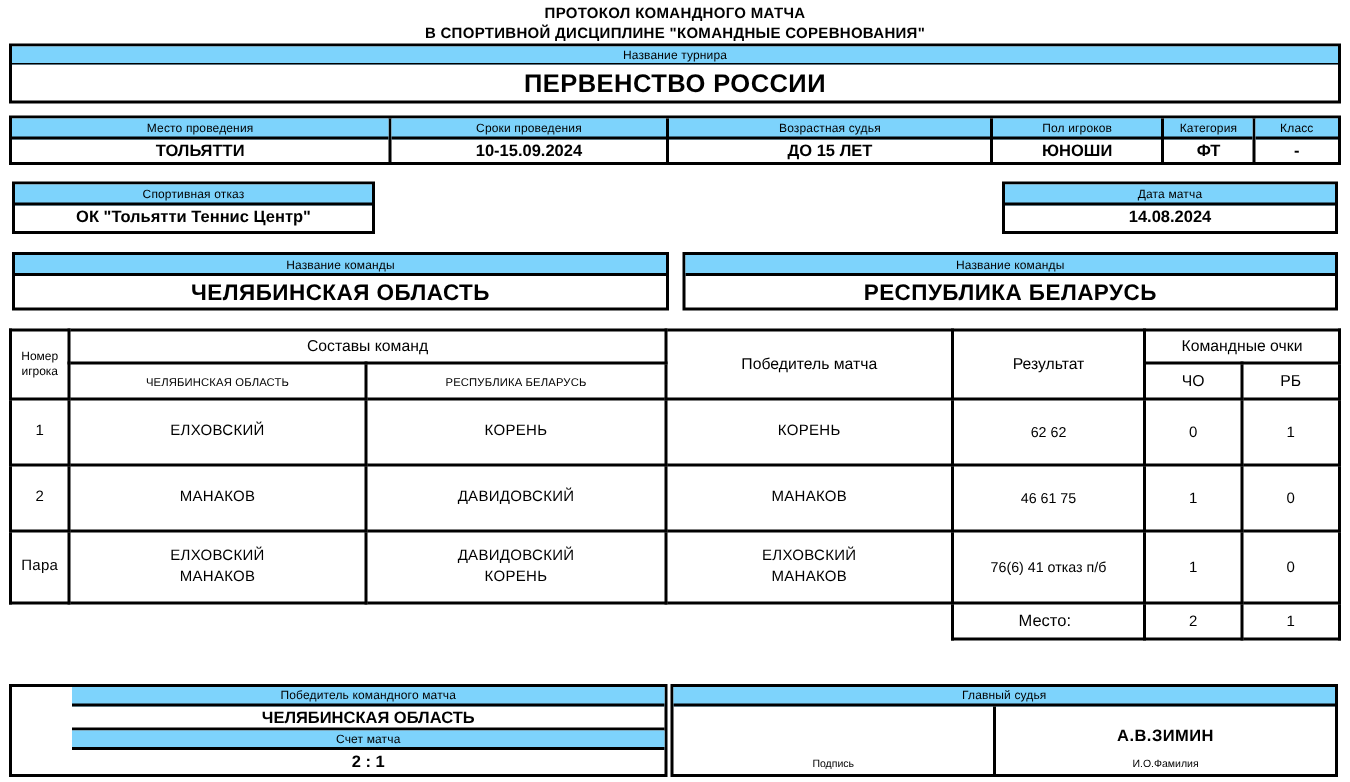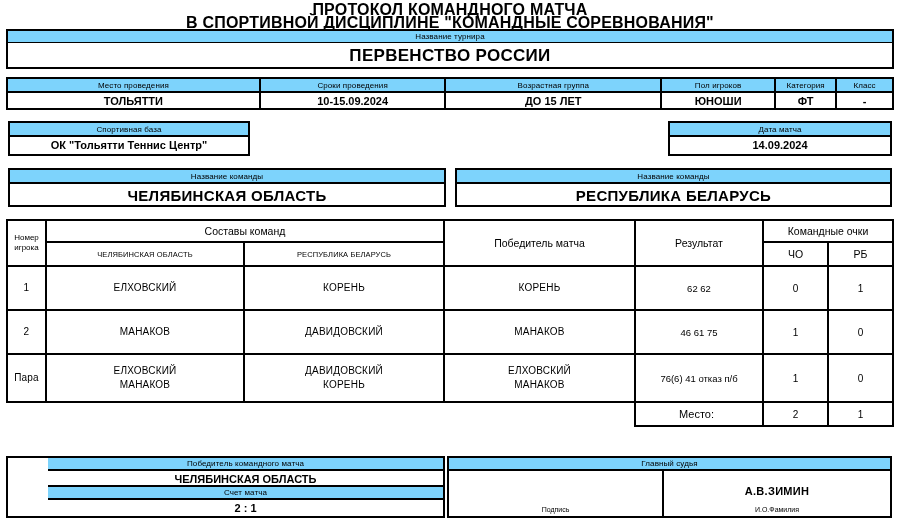--- a/index.html
+++ b/index.html
@@ -21,21 +21,21 @@
   }
   .val{
     font-size:11px;font-weight:bold;text-align:center;
     line-height:13px;
   }
   .ctr{display:flex;align-items:center;justify-content:center;}
 
   
   .doctitle{
     position:absolute;left:0;top:3px;width:900px;text-align:center;
-    font-size:16px;font-weight:bold;line-height:13px;letter-spacing:.2px;
+    font-size:10px;font-weight:bold;line-height:13px;letter-spacing:.2px;
   }
 
   
   #tournament-block{left:6px;top:29px;width:888px;height:40px;}
   #tournament-block .capbar{height:11px;border-bottom:1px solid #000;}
   #tournament-block .name{
     height:25px;font-size:17px;font-weight:bold;text-align:center;
     line-height:25px;letter-spacing:.3px;
   }
 
@@ -124,45 +124,45 @@
   <div class="blk" id="info-table">
     <div class="col" style="width:28.6%">
       <div class="ch gray cap ctr">Место проведения</div>
       <div class="cv val">ТОЛЬЯТТИ</div>
     </div>
     <div class="col" style="width:21.0%">
       <div class="ch gray cap ctr">Сроки проведения</div>
       <div class="cv val">10-15.09.2024</div>
     </div>
     <div class="col" style="width:24.4%">
-      <div class="ch gray cap ctr">Возрастная группа</div>
+      <div class="ch gray cap ctr">Возрастная судья</div>
       <div class="cv val">ДО 15 ЛЕТ</div>
     </div>
     <div class="col" style="width:12.9%">
       <div class="ch gray cap ctr">Пол игроков</div>
       <div class="cv val">ЮНОШИ</div>
     </div>
     <div class="col" style="width:6.9%">
       <div class="ch gray cap ctr">Категория</div>
       <div class="cv val">ФТ</div>
     </div>
     <div class="col" style="width:6.2%">
       <div class="ch gray cap ctr">Класс</div>
       <div class="cv val">-</div>
     </div>
   </div>
 
   <div class="blk twoline" id="base-block">
-    <div class="capbar gray cap ctr">Спортивная база</div>
+    <div class="capbar gray cap ctr">Спортивная отказ</div>
     <div class="name">ОК "Тольятти Теннис Центр"</div>
   </div>
 
   <div class="blk twoline" id="date-block">
     <div class="capbar gray cap ctr">Дата матча</div>
-    <div class="name">14.09.2024</div>
+    <div class="name">14.08.2024</div>
   </div>
 
   <div class="blk teamblk" id="team-left-block">
     <div class="capbar gray cap ctr">Название команды</div>
     <div class="name">ЧЕЛЯБИНСКАЯ ОБЛАСТЬ</div>
   </div>
   <div class="blk teamblk" id="team-right-block">
     <div class="capbar gray cap ctr">Название команды</div>
     <div class="name">РЕСПУБЛИКА БЕЛАРУСЬ</div>
   </div>

